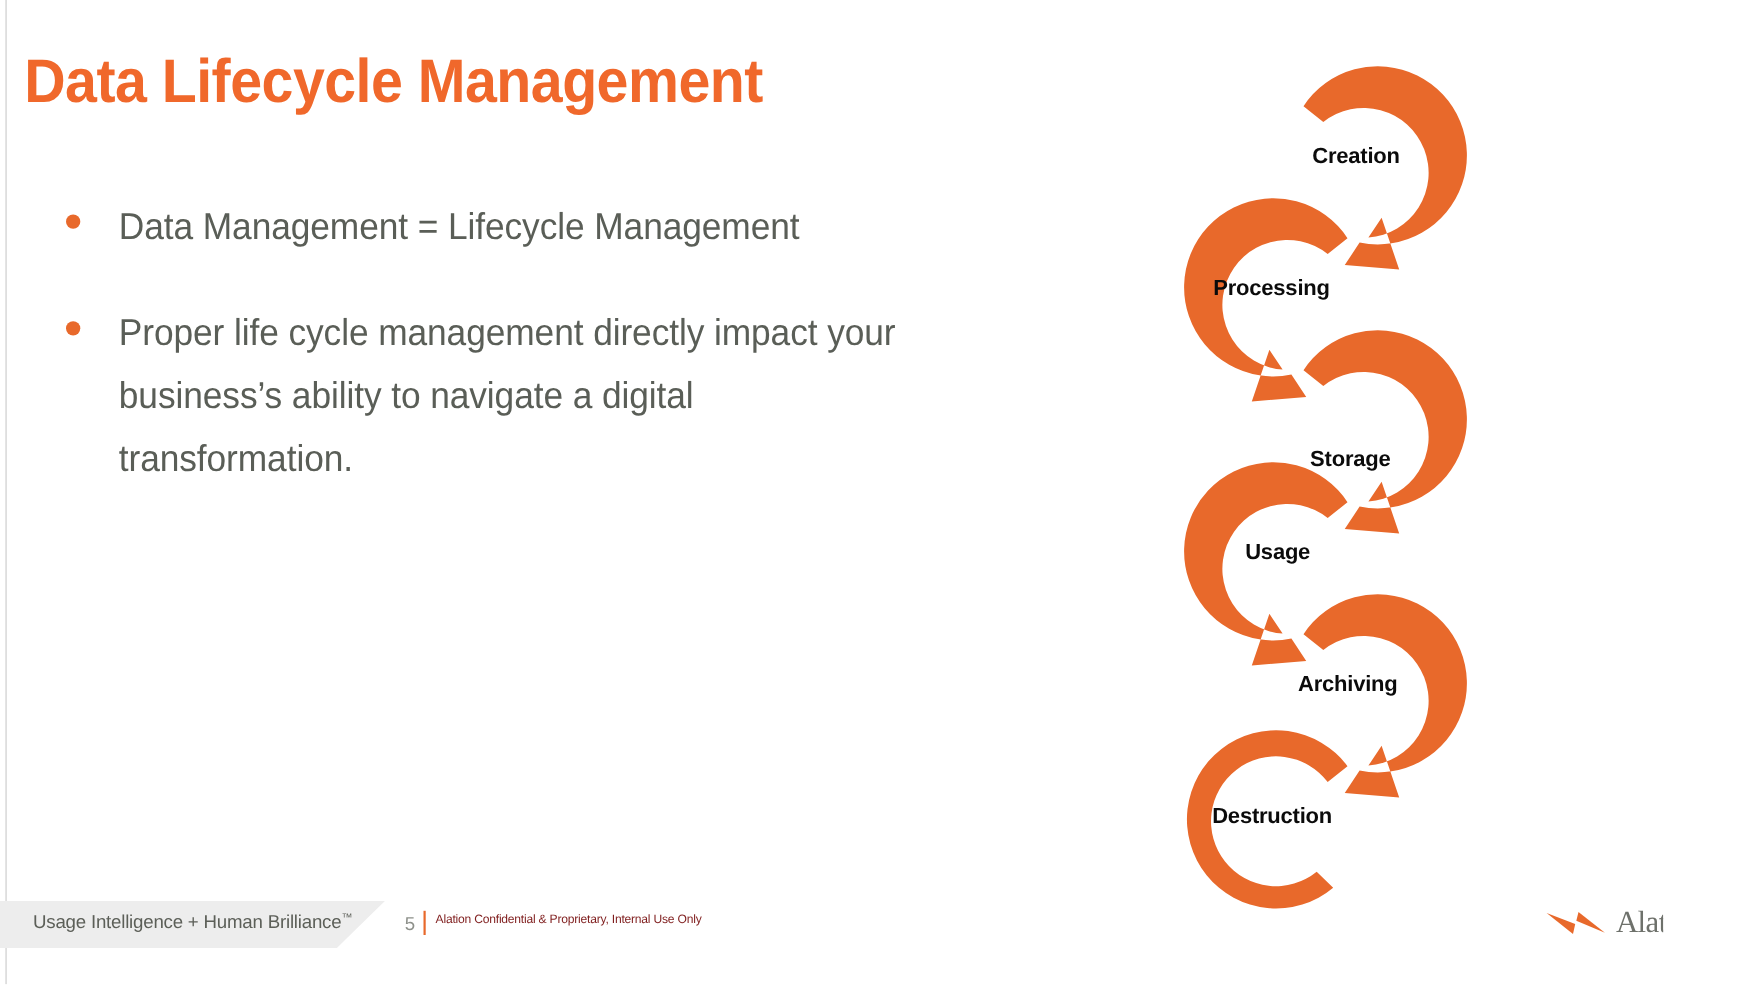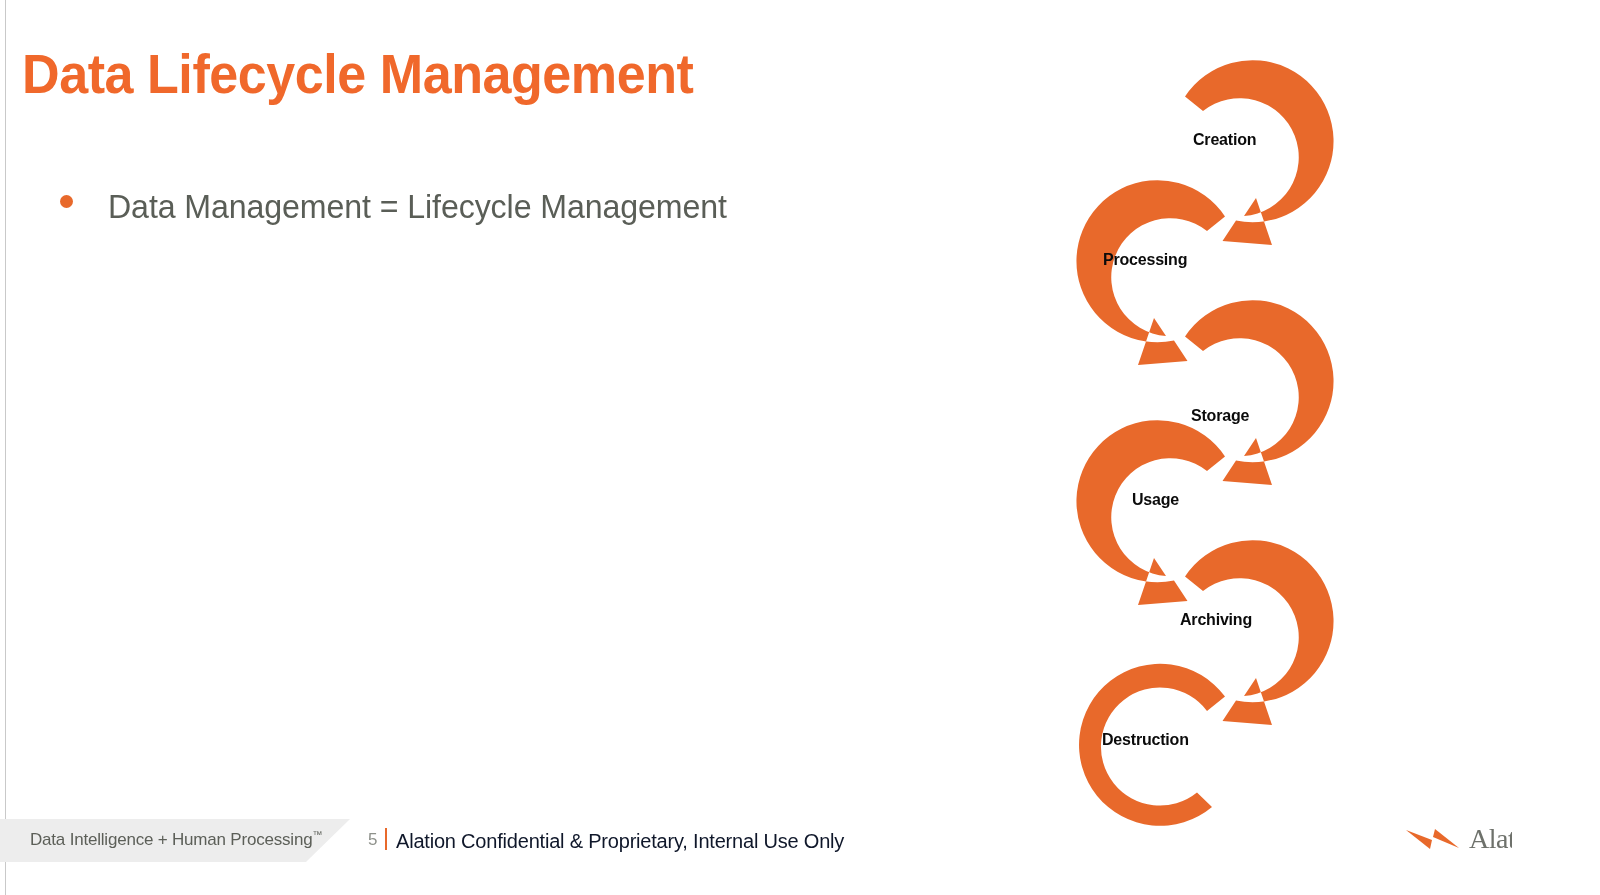--- a/index.html
+++ b/index.html
@@ -84,21 +84,21 @@
     position: absolute;
     left: 1010px;
     top: 30px;
     width: 440px;
     height: 810px;
   }
   #cycle svg { display: block; }
   .stage-label {
     position: absolute;
     font-family: "Liberation Sans", sans-serif;
-    font-size: 16px;
+    font-size: 20px;
     font-weight: 700;
     color: #0b0b0b;
     white-space: nowrap;
     letter-spacing: -0.2px;
   }
 
   
   #footer-tag {
     position: absolute;
     left: 0;
@@ -134,22 +134,22 @@
     left: 385px;
     top: 828px;
     width: 2px;
     height: 22px;
     background: #E8692B;
   }
   #footer-note {
     position: absolute;
     left: 396px;
     top: 830px;
-    font-size: 20px;
-    color: #0f172a;
+    font-size: 11px;
+    color: #7f1d1d;
     font-family: "Liberation Sans", sans-serif;
     letter-spacing: -0.2px;
   }
 
   
   #logo {
     position: absolute;
     left: 1405px;
     top: 822px;
     display: flex;
@@ -171,20 +171,24 @@
 <div id="slide">
 
   <div id="left-rule"></div>
 
   <div id="title">Data Lifecycle Management</div>
 
   <div id="bullets">
     <div class="bullet-row">
       <span class="bullet-dot"></span>
       <span class="bullet-text">Data Management = Lifecycle Management</span>
+    </div>
+    <div class="bullet-row">
+      <span class="bullet-dot"></span>
+      <span class="bullet-text">Proper life cycle management directly impact your business’s ability to navigate a digital transformation.</span>
     </div>
   </div>
 
   <div id="cycle">
     <svg width="440" height="810" viewBox="0 0 440 810" xmlns="http://www.w3.org/2000/svg">
       <g fill="#E8692B">
 
         <g transform="translate(240,115)">
           <path d="M -65.0 -48.5
                    A 81 81 0 1 1 -14.0 75.5
@@ -252,21 +256,21 @@
 
     <span class="stage-label" style="left:183px; top:101px;">Creation</span>
     <span class="stage-label" style="left:93px; top:221px;">Processing</span>
     <span class="stage-label" style="left:181px; top:341px;margin-top:36px;">Storage</span>
     <span class="stage-label" style="left:122px; top:461px;">Usage</span>
     <span class="stage-label" style="left:170px; top:581px;">Archiving</span>
     <span class="stage-label" style="left:92px; top:701px;">Destruction</span>
   </div>
 
   <div id="footer-tag"></div>
-  <div id="footer-tag-text"><span>Data Intelligence + Human Processing</span><sup>™</sup></div>
+  <div id="footer-tag-text"><span>Usage Intelligence + Human Brilliance</span><sup>™</sup></div>
 
   <div id="footer-page">5</div>
   <div id="footer-sep"></div>
   <div id="footer-note">Alation Confidential &amp; Proprietary, Internal Use Only</div>
 
   <div id="logo">
     <svg width="56" height="30" viewBox="0 0 56 30">
       <path d="M 1 6 L 27 16 L 25 25 Z" fill="#E8692B"></path>
       <path d="M 54 24 L 28 13 L 30 5 Z" fill="#E8692B"></path>
     </svg>

